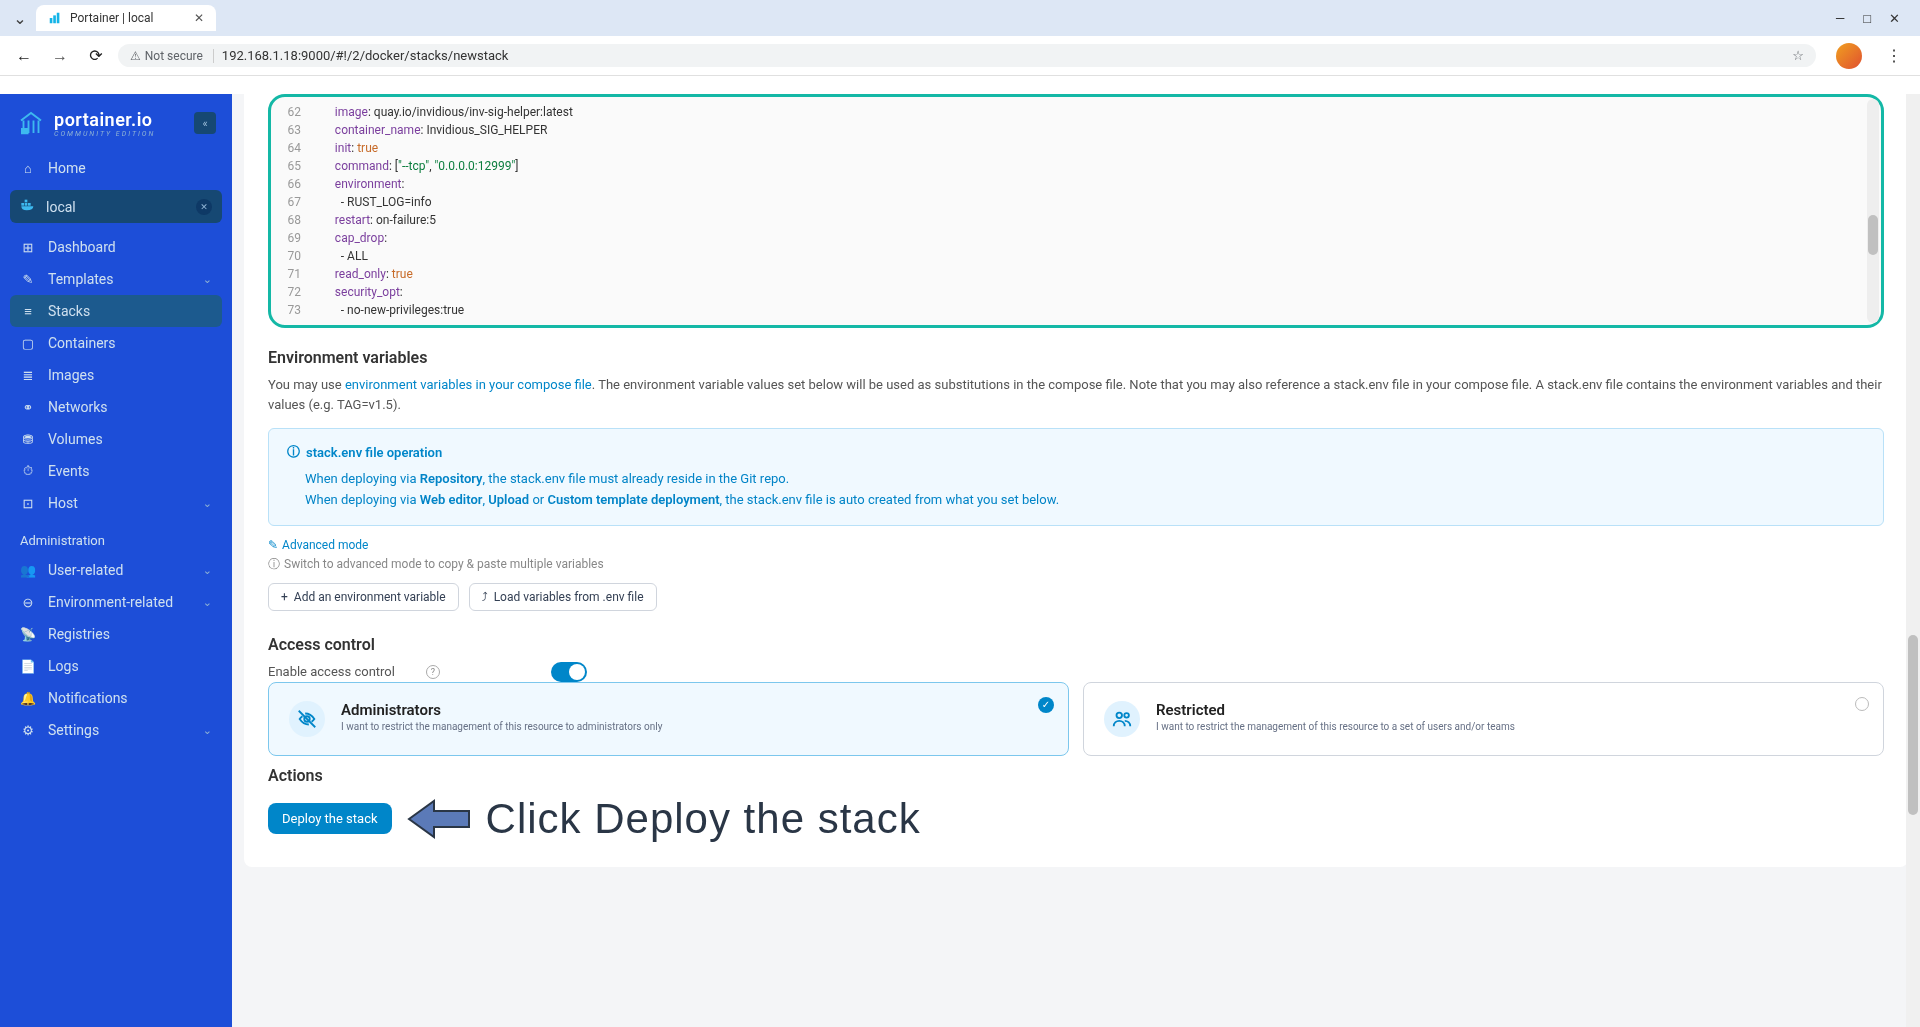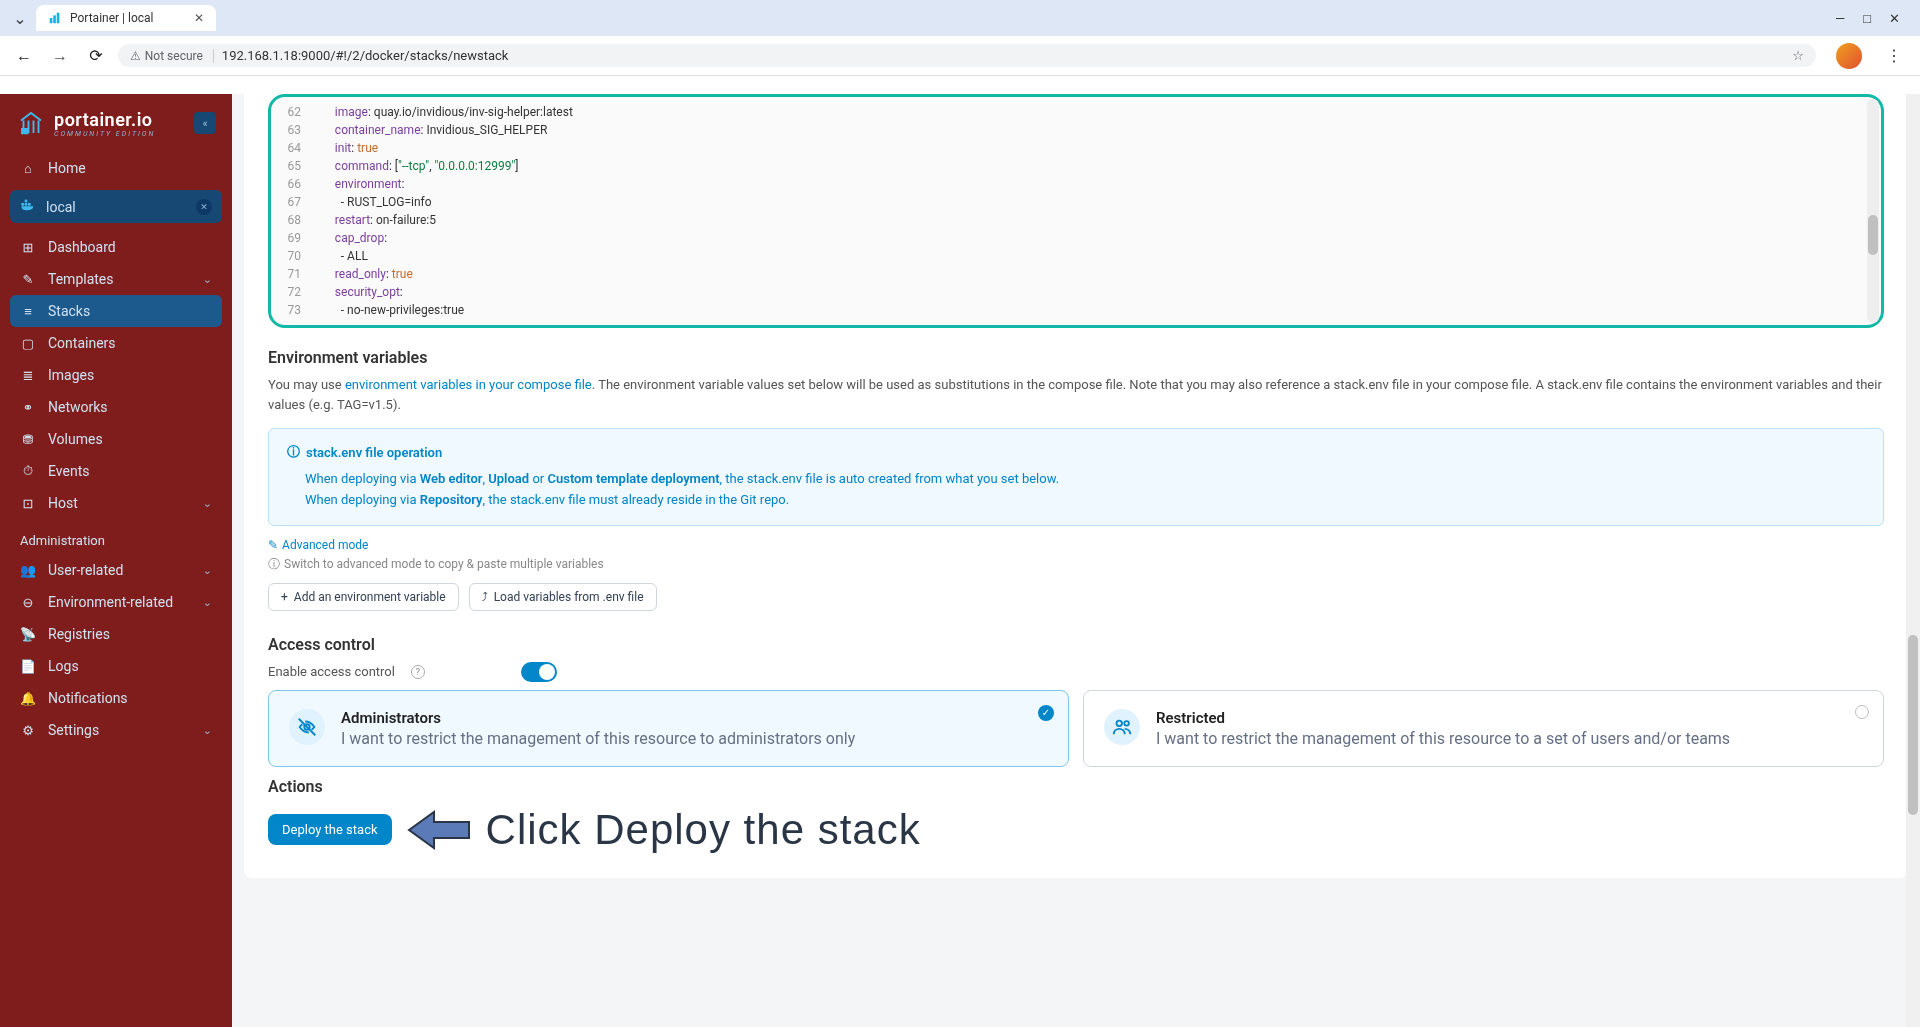--- a/index.html
+++ b/index.html
@@ -23,21 +23,21 @@
 .not-secure { display:flex; align-items:center; gap:4px; font-size:12px; color:#5f6368; border-right:1px solid #ccc; padding-right:10px; }
 .star-btn { color:#5f6368; }
 .avatar { width: 26px; height: 26px; border-radius: 50%; background: linear-gradient(135deg,#f0a020,#e05030); margin-left:12px; }
 .menu-dots { margin-left: 8px; color:#333; padding:0 8px; }
 
 .spacer-bar { height: 18px; background:#fff; }
 
 
 .app { display:flex; height: calc(100vh - 94px); }
 
-.sidebar { width: 232px; background:#7f1d1d; color:#cfe0ef; padding: 14px 10px; overflow-y:auto; flex-shrink:0; }
+.sidebar { width: 232px; background:#1d4ed8; color:#cfe0ef; padding: 14px 10px; overflow-y:auto; flex-shrink:0; }
 .logo-row { display:flex; align-items:center; gap:8px; padding: 0 6px 14px 6px; }
 .logo-icon { width:30px; height:30px; display:flex; align-items:center; justify-content:center; }
 .logo-text { display:flex; flex-direction:column; }
 .logo-main { font-size:18px; font-weight:600; color:#fff; letter-spacing:0.5px; }
 .logo-sub { font-size:7px; letter-spacing:2px; color:#8fb3d4;font-style:italic; }
 .collapse-btn { margin-left:auto; width:22px; height:22px; background:#164873; border-radius:4px; display:flex; align-items:center; justify-content:center; color:#9fc0db; font-size:11px; }
 
 .nav-item { display:flex; align-items:center; gap:12px; padding: 8px 10px; border-radius:6px; font-size:14px; cursor:pointer; }
 .nav-item.active { background:#1c5a8e; }
 .nav-item .chev { margin-left:auto; font-size:11px; color:#8fb3d4; }
@@ -73,29 +73,29 @@
 
 .adv-row { font-size:12px; color:#888; margin-bottom:4px; display:flex; align-items:center; gap:4px; }
 .adv-row a { color:#0086c9; text-decoration:none; }
 
 .btn-row { display:flex; gap:10px; margin-top:10px; }
 .btn-outline { border:1px solid #d0d5dd; background:#fff; border-radius:6px; padding:6px 12px; font-size:12px; color:#344054; display:flex; align-items:center; gap:6px; cursor:pointer; }
 
 .toggle { width:36px; height:20px; background:#0086c9; border-radius:10px; position:relative; display:inline-block; vertical-align:middle; }
 .toggle .knob { position:absolute; right:2px; top:2px; width:16px; height:16px; background:#fff; border-radius:50%; }
 
-.label-row { display:flex; align-items:center; gap:16px; font-size:13px; color:#555; margin:8px 0 8px 0; }
+.label-row { display:flex; align-items:center; gap:31px; font-size:13px; color:#555; margin:8px 0 0 0; }
 .help-icon { display:inline-flex; width:14px; height:14px; border:1px solid #aaa; border-radius:50%; align-items:center; justify-content:center; font-size:9px; color:#888; }
 
 .access-cards { display:flex; gap:14px; }
 .access-card { flex:1; border:1px solid #d0d5dd; border-radius:8px; padding:18px 20px; display:flex; gap:16px; align-items:flex-start; position:relative; cursor:pointer; }
 .access-card.selected { border-color:#7cc7ed; background:#f0f9ff; }
 .access-icon { width:36px; height:36px; background:#e0f2fe; border-radius:50%; display:flex; align-items:center; justify-content:center; color:#0086c9; }
 .access-card .ac-title { font-weight:600; font-size:15px; color:#222; }
-.access-card .ac-desc { font-size:16px; color:#667085; margin-top:2px; }
+.access-card .ac-desc { font-size:10px; color:#667085; margin-top:2px; }
 .check-badge { position:absolute; top:14px; right:14px; width:16px; height:16px; background:#0086c9; border-radius:50%; color:#fff; display:flex; align-items:center; justify-content:center; font-size:10px; }
 .radio-badge { position:absolute; top:14px; right:14px; width:14px; height:14px; border:1px solid #bbb; border-radius:50%; }
 
 .deploy-btn { background:#0086c9; color:#fff; border:none; border-radius:8px; padding:8px 14px; font-size:13px; cursor:pointer; }
 
 .annotation { display:flex; align-items:center; gap:12px; margin-top:10px; }
 .arrow-left { width:70px; height:48px; position:relative; }
 .arrow-left svg { width:100%; height:100%; }
 .annotation-text { font-size:42px; font-weight:400; color:#2a3646; font-family: "Arial Black", sans-serif; letter-spacing:1px; }
 
@@ -282,24 +282,24 @@
       <p class="section-p">
         <span>You may use </span><a href="#">environment variables in your compose file</a><span>. The environment variable values set below will be used as substitutions in the compose file. Note that you may also reference a stack.env file in your compose file. A stack.env file contains the environment variables and their values (e.g. TAG=v1.5).</span>
       </p>
 
       <div class="info-box">
         <div class="ib-title">
           <span>ⓘ</span>
           <span>stack.env file operation</span>
         </div>
         <div class="ib-line">
+          <span>When deploying via </span><b>Repository</b><span>, the stack.env file must already reside in the Git repo.</span>
+        </div>
+        <div class="ib-line">
           <span>When deploying via </span><b>Web editor</b><span>, </span><b>Upload</b><span> or </span><b>Custom template deployment</b><span>, the stack.env file is auto created from what you set below.</span>
-        </div>
-        <div class="ib-line">
-          <span>When deploying via </span><b>Repository</b><span>, the stack.env file must already reside in the Git repo.</span>
         </div>
       </div>
 
       <div class="adv-row">
         <span style="color:#0086c9">✎</span>
         <a href="#">Advanced mode</a>
       </div>
       <div class="adv-row">
         <span>ⓘ</span>
         <span>Switch to advanced mode to copy &amp; paste multiple variables</span>

